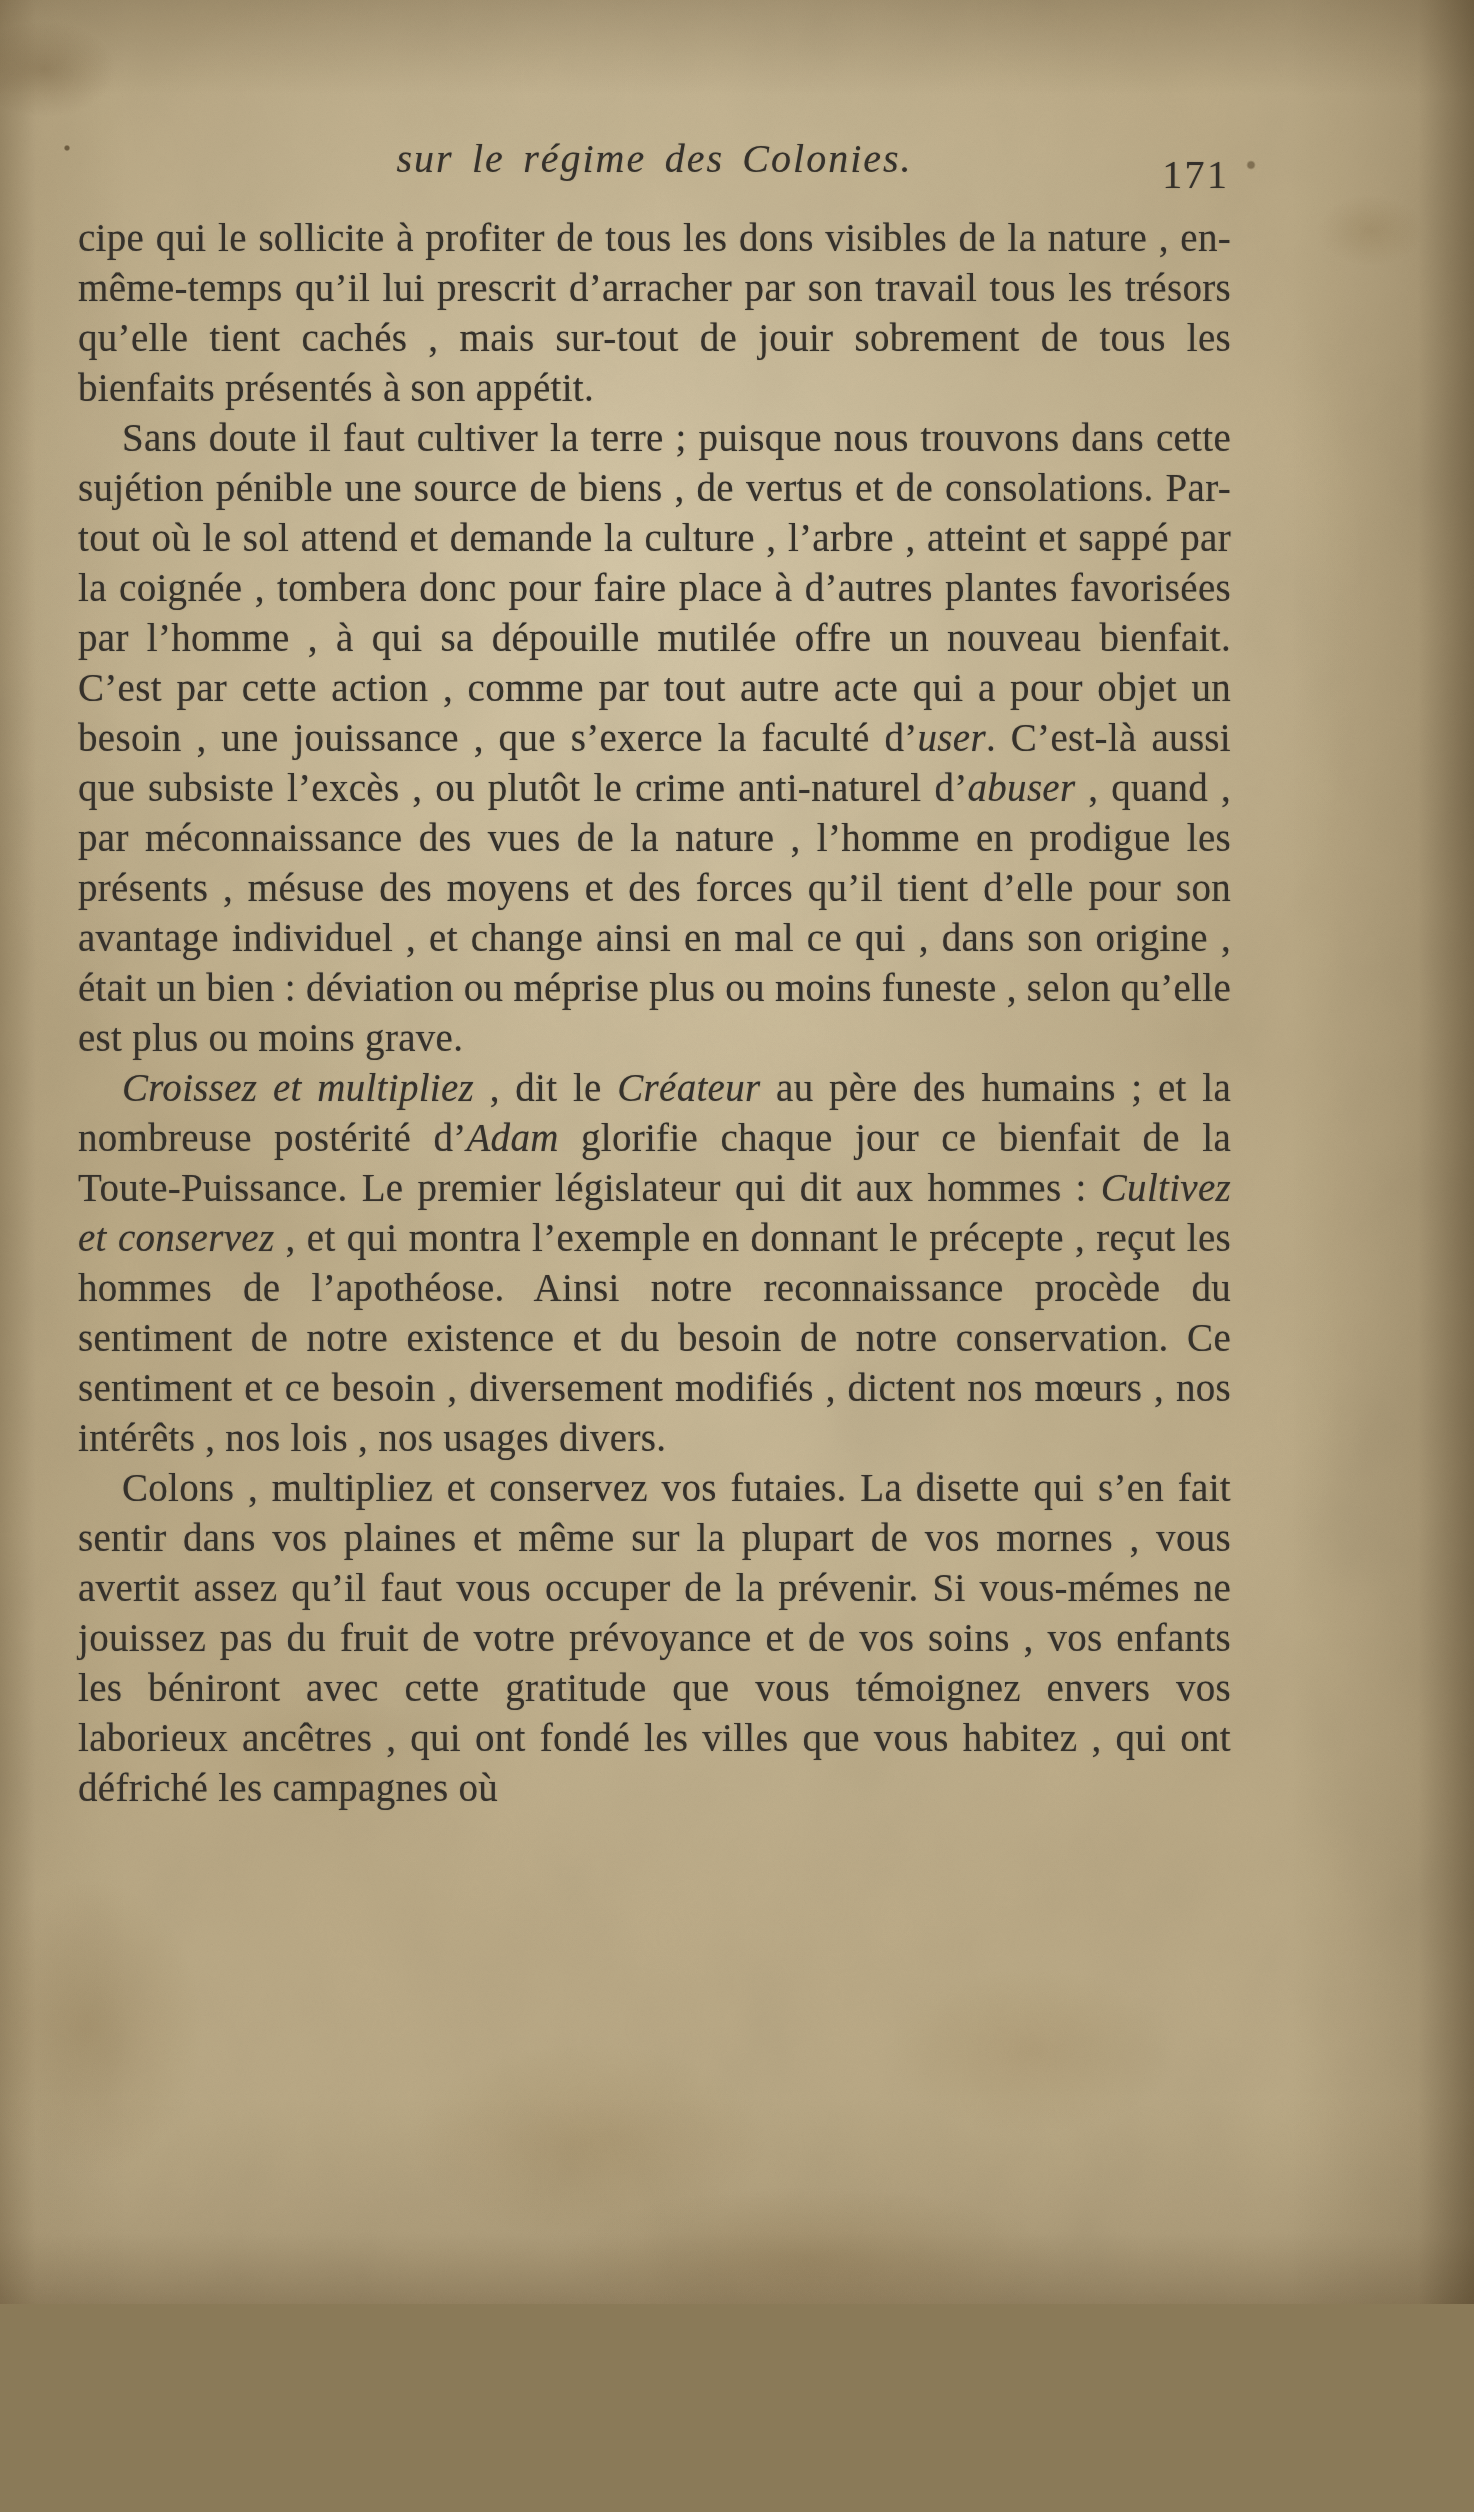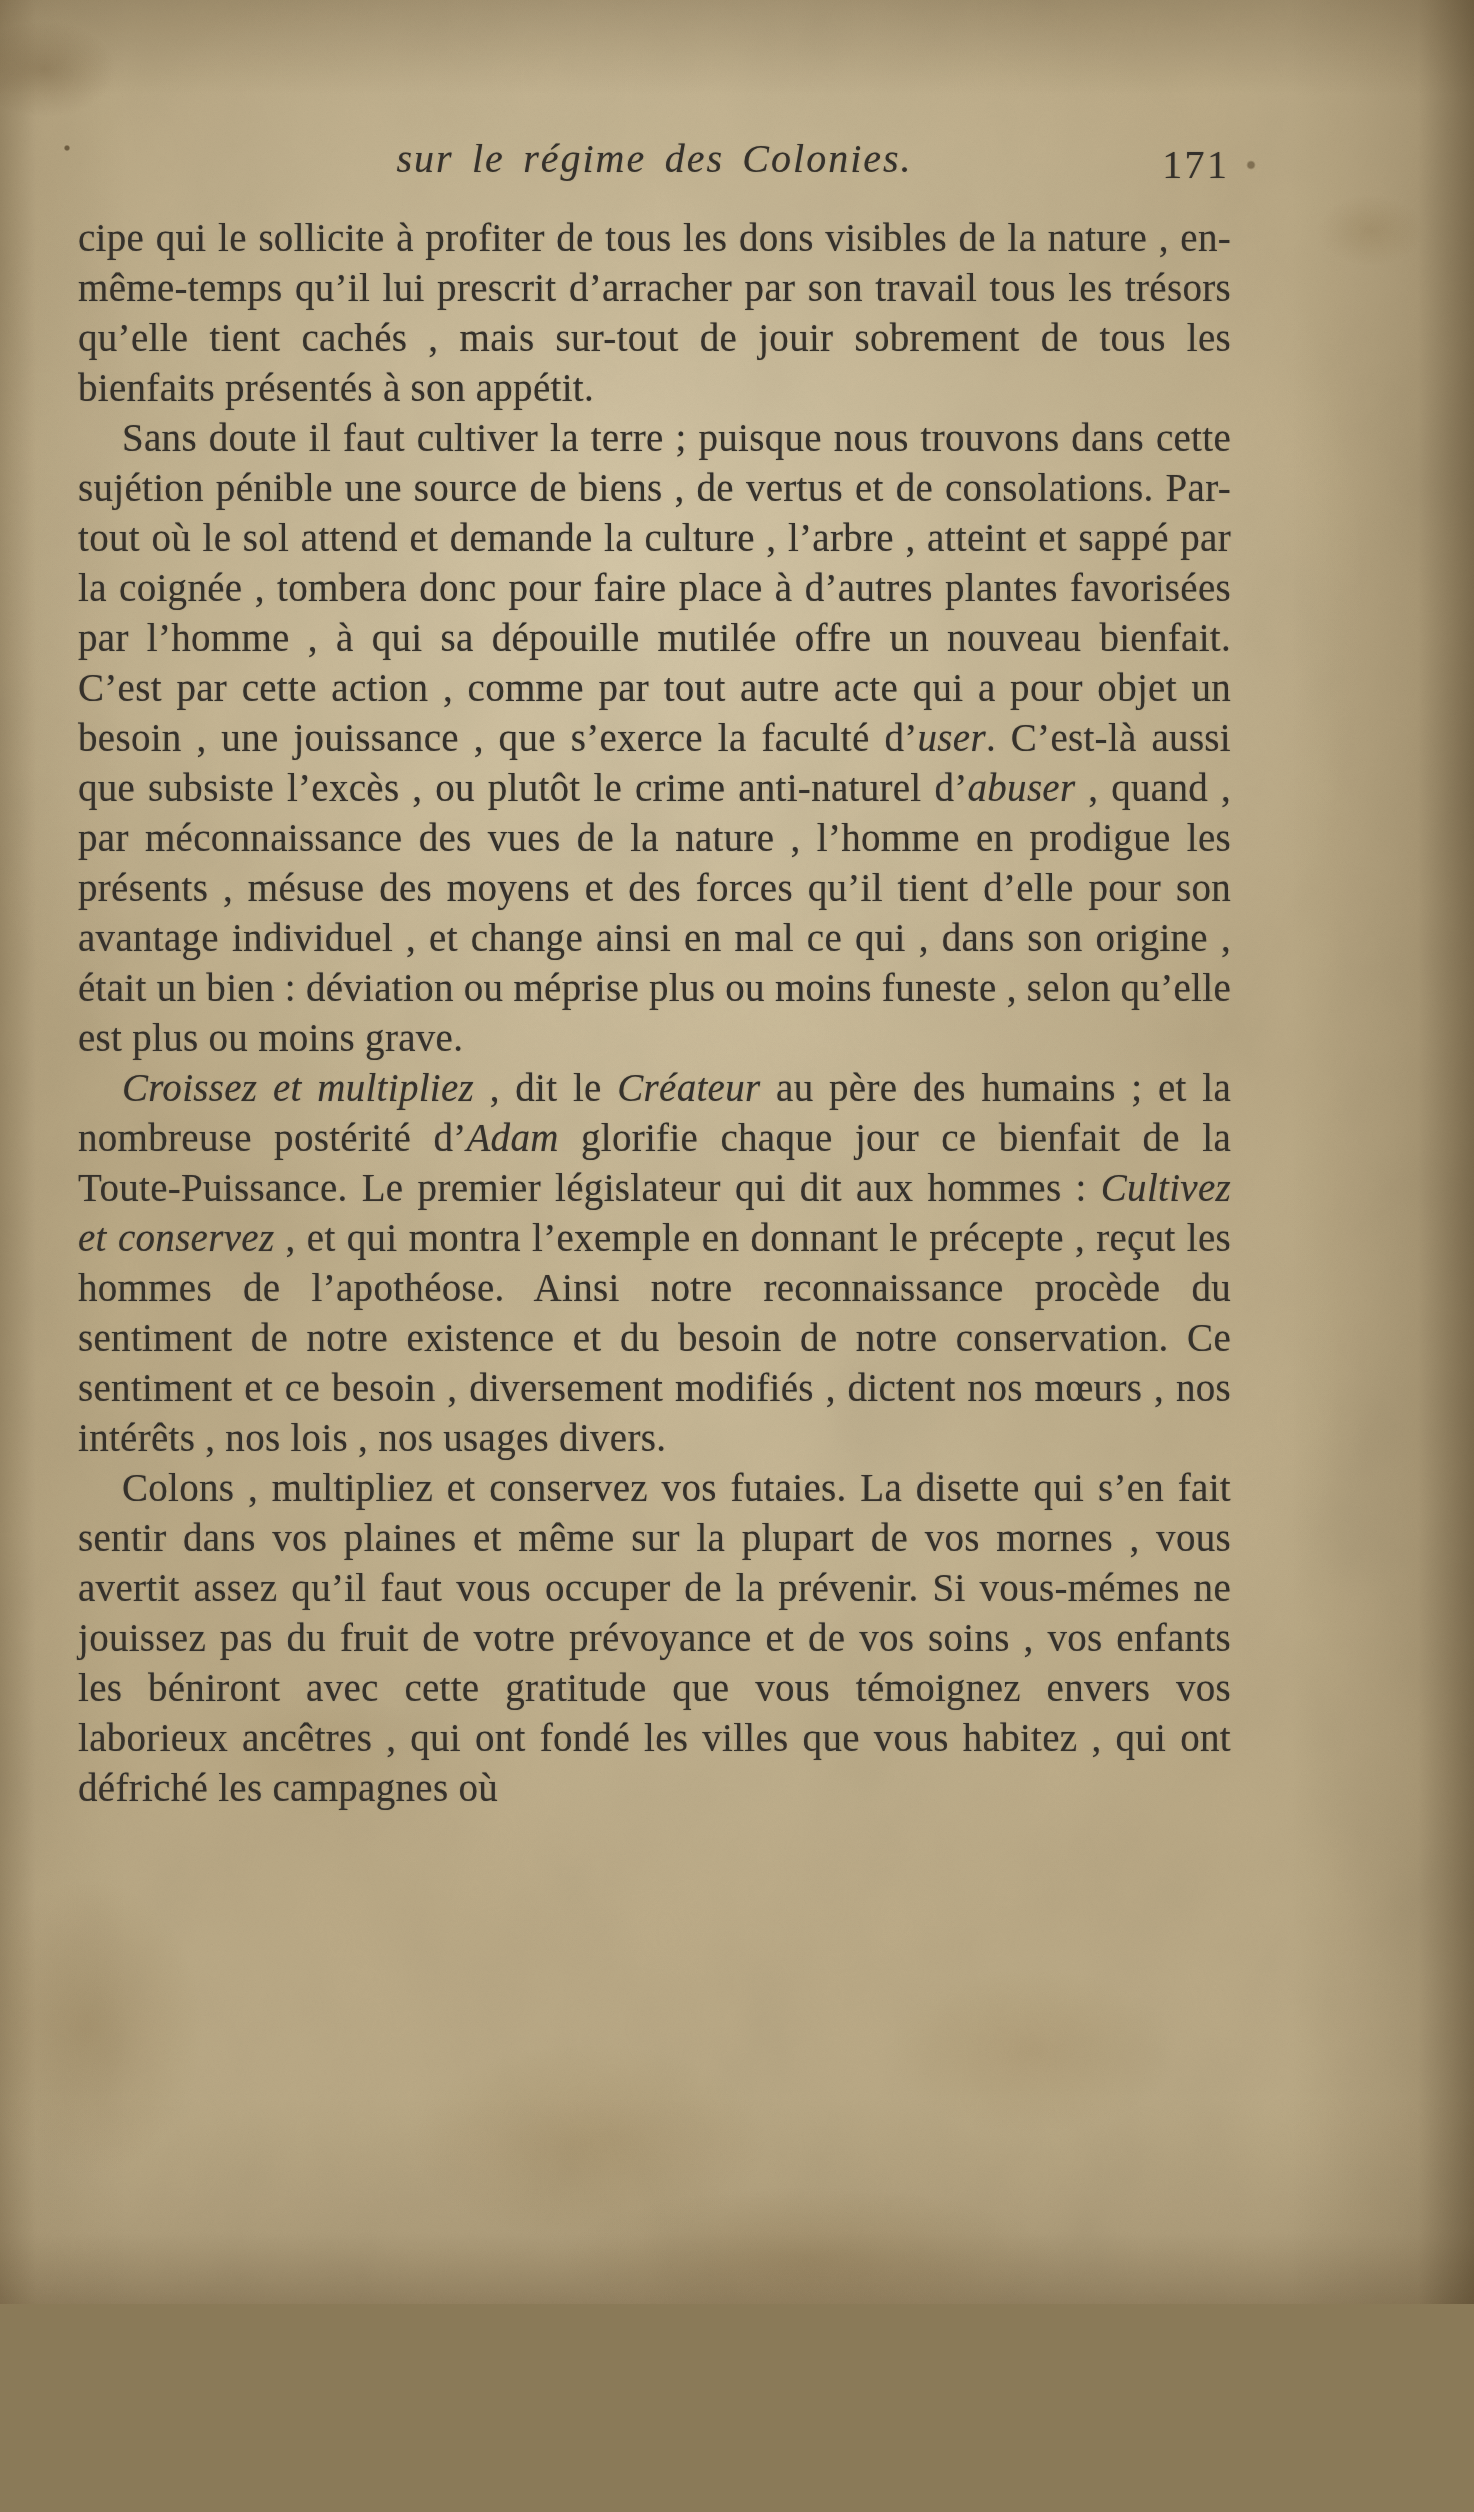--- a/index.html
+++ b/index.html
@@ -48,21 +48,21 @@
   }
   .header{
     position:relative;height:52px;line-height:52px;margin-bottom:3.2px;
     text-align:center;
   }
   .running-title{
     font-style:italic;font-size:40px;letter-spacing:2px;word-spacing:6.4px;
     text-shadow:0 0 1.2px rgba(53,49,43,0.45);
   }
   .page-number{
-    position:absolute;right:1.6px;top:6px;
+    position:absolute;right:1.6px;top:16px;
     font-size:40px;letter-spacing:2.4px;
     text-shadow:0 0 1.2px rgba(53,49,43,0.45);
   }
   .text-block{
     font-size:39px;line-height:50px;letter-spacing:0.3px;
     text-align:justify;
     text-shadow:0 0 1.2px rgba(53,49,43,0.45);
     margin-top:28px;
   }
   .para{margin:0;}

